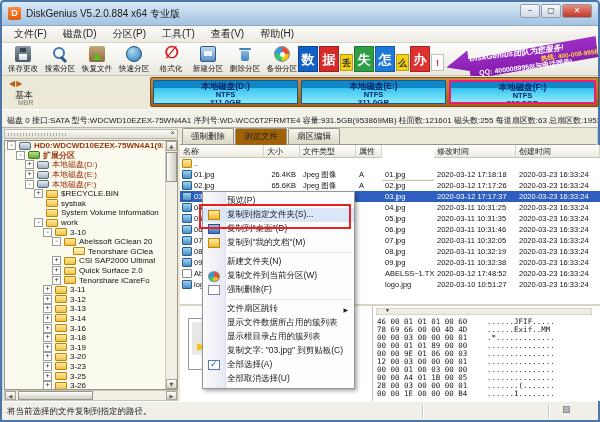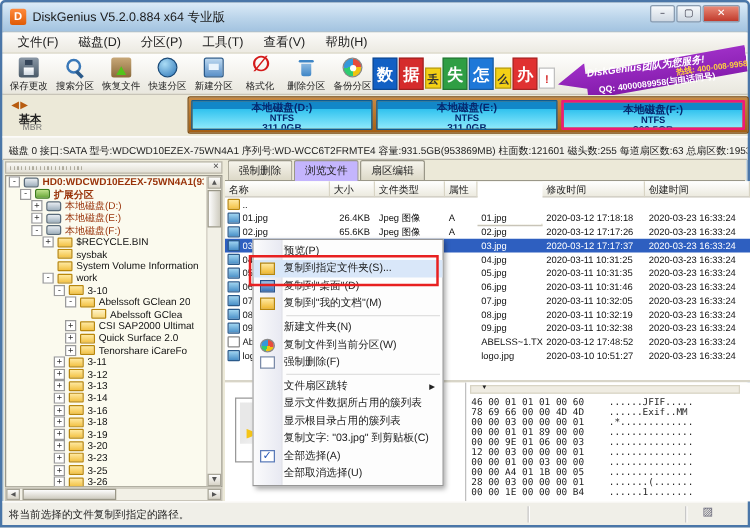--- a/index.html
+++ b/index.html
@@ -43,21 +43,21 @@
   .t1{background:#1260c4}.t2{background:#d52b2b}.t3{background:#f3d015;color:#333}.t4{background:#2f9e44}.t5{background:#1e78d8}.t6{background:#e03131}.t7{background:#fff;color:#d52b2b}
   #adarrow{position:absolute;left:444px;top:1px;width:152px;height:31px}
   #adarrow .rot{position:absolute;inset:0;transform:rotate(-7deg)}
   .arrowbg{position:absolute;inset:0;background:linear-gradient(#a030c8,#8018a8);clip-path:polygon(0 46%,15% 0,15% 28%,100% 4%,100% 72%,15% 94%,15% 66%)}
   .adl1{position:absolute;left:24px;top:4px;font:italic bold 8px/9px "Liberation Sans",sans-serif;color:#fff;white-space:nowrap}
   .adl2{position:absolute;left:95px;top:13px;font:bold 6.5px/7px "Liberation Sans",sans-serif;color:#ffd43b;white-space:nowrap}
   .adl3{position:absolute;left:32px;top:20px;font:bold 7px/8px "Liberation Sans",sans-serif;color:#fff;white-space:nowrap}
   
   #partstrip{position:absolute;left:0;top:74px;right:0;height:33px;background:#ece9d8}
   #pnav{position:absolute;left:7px;top:3px;font-size:8px;color:#b85c10;letter-spacing:1px}
-  #ptype{position:absolute;left:13px;top:13px;font-size:9px;font-weight:bold;color:#222}
+  #ptype{position:absolute;left:13px;top:13px;font-size:9px;font-weight:normal;color:#222}
   #ptable{position:absolute;left:16px;top:23px;font-size:7px;color:#777}
   #pcontainer{position:absolute;left:148px;top:1px;width:449px;height:30px;background:linear-gradient(#c98a42,#a35f15);border:1px solid #7a4a10;border-radius:2px;display:flex;padding:2px;gap:3px}
   .pblock{flex:1;background:linear-gradient(180deg,#1287c8 0 30%,#33c3ef 30%,#8feafb);border:1px solid #0d5c94;border-radius:1px;text-align:center;color:#06286e;overflow:hidden}
   .pblock.selected{border:2px solid #ef1a78}
   .pt{font-weight:bold;font-size:8.5px;line-height:9px;margin-top:1px}
   .pf{font-size:7.5px;line-height:8px;font-weight:bold}
   .ps{font-size:8px;line-height:8px;font-weight:bold}
   
   #diskinfo{position:absolute;left:0;top:107px;right:0;height:19px;background:#f2f1ea;border-top:1px solid #fff;border-bottom:1px solid #b8b5a8;font-size:8px;color:#222;padding:5px 0 0 5px;white-space:nowrap;overflow:hidden}
   
@@ -78,21 +78,21 @@
   .tlabel.bold{font-weight:bold}
   .vs{position:absolute;right:0;top:0;width:12px;height:248px;background:#f2f0e6;border-left:1px solid #d0ccc0}
   .vs .ar{position:absolute;left:0;width:11px;height:10px;background:linear-gradient(#fdfdfd,#d8d4c8);border:1px solid #a8a598;font:5px/9px "DejaVu Sans",sans-serif;text-align:center;color:#555}
   .vs .thumbv{position:absolute;left:0;top:11px;width:11px;height:30px;background:linear-gradient(90deg,#fdfdfd,#cfccc0);border:1px solid #9a9788}
   #treehscroll{position:absolute;left:2px;top:388px;width:174px;height:11px;background:#f2f0e6;border:1px solid #c8c4b8}
   #treehscroll .arl,#treehscroll .arr{position:absolute;top:0;width:11px;height:9px;background:linear-gradient(#fdfdfd,#d8d4c8);border:1px solid #a8a598;font:5px/8px "DejaVu Sans",sans-serif;text-align:center;color:#555}
   #treehscroll .thumbh{position:absolute;left:13px;top:0;width:75px;height:9px;background:linear-gradient(#fdfdfd,#cfccc0);border:1px solid #9a9788}
   
   #tabs{position:absolute;left:178px;top:127px;right:2px;height:16px;border-bottom:1px solid #9a9788;display:flex;align-items:flex-end;padding-left:2px}
   .tab{font-size:8.5px;color:#222;padding:2px 8px 1px;background:linear-gradient(#f6f4ec,#ddd9c8);border:1px solid #9a9788;border-bottom:none;border-radius:2px 2px 0 0;margin-right:1px}
-  .tab.active{background:#c4b5fd;padding-bottom:2px;margin-bottom:-1px}
+  .tab.active{background:#a16207;padding-bottom:2px;margin-bottom:-1px}
   
   #filelist{position:absolute;left:178px;top:143px;width:420px;height:159px;background:#fff;overflow:hidden}
   #fheader{display:flex;height:13px}
   .hcell{padding:1px 0 0 3px;border-right:1px solid #d8d4c4;font-size:8px;color:#222;background:linear-gradient(#fff,#eceadf);border-bottom:1px solid #c8c4b8;overflow:hidden;white-space:nowrap;flex:0 0 auto}
   .frow{display:flex;height:11px;align-items:center;font-size:7.5px;color:#111}
   .frow.selected{background:#2e5fc0;color:#fff}
   .fic{flex:0 0 10px;width:10px;height:9px;margin:0 2px;border-radius:1px}
   .ic-jpg{background:linear-gradient(#9fd4f0,#4a90c8);border:1px solid #2a5a8a}
   .ic-txt{background:#fff;border:1px solid #888}
   .ic-up{background:linear-gradient(#ffe9a0,#f3c245);border:1px solid #b8860b}
@@ -190,27 +190,27 @@
           <span class="tic i-recover"></span>
           <span class="lbl">恢复文件</span>
         </div>
 
         <div class="tbtn">
           <span class="tic i-quick"></span>
           <span class="lbl">快速分区</span>
         </div>
 
         <div class="tbtn">
+          <span class="tic i-format"></span>
+          <span class="lbl">格式化</span>
+        </div>
+
+        <div class="tbtn">
           <span class="tic i-new"></span>
           <span class="lbl">新建分区</span>
-        </div>
-
-        <div class="tbtn">
-          <span class="tic i-format"></span>
-          <span class="lbl">格式化</span>
         </div>
 
         <div class="tbtn">
           <span class="tic i-delete"></span>
           <span class="lbl">删除分区</span>
         </div>
 
         <div class="tbtn">
           <span class="tic i-backup"></span>
           <span class="lbl">备份分区</span>
@@ -340,21 +340,21 @@
 
         <div class="trow" style="padding-left: 47px;">
           <span class="exp">-</span>
           <span class="ticon folder"></span>
           <span class="tlabel">Abelssoft GClean 20</span>
         </div>
 
         <div class="trow" style="padding-left: 56px;">
           <span class="exp"></span>
           <span class="ticon folder-open"></span>
-          <span class="tlabel">Abelssoft GClea</span>
+          <span class="tlabel">Tenorshare GClea</span>
         </div>
 
         <div class="trow" style="padding-left: 47px;">
           <span class="exp">+</span>
           <span class="ticon folder"></span>
           <span class="tlabel">CSI SAP2000 Ultimat</span>
         </div>
 
         <div class="trow" style="padding-left: 47px;">
           <span class="exp">+</span>

